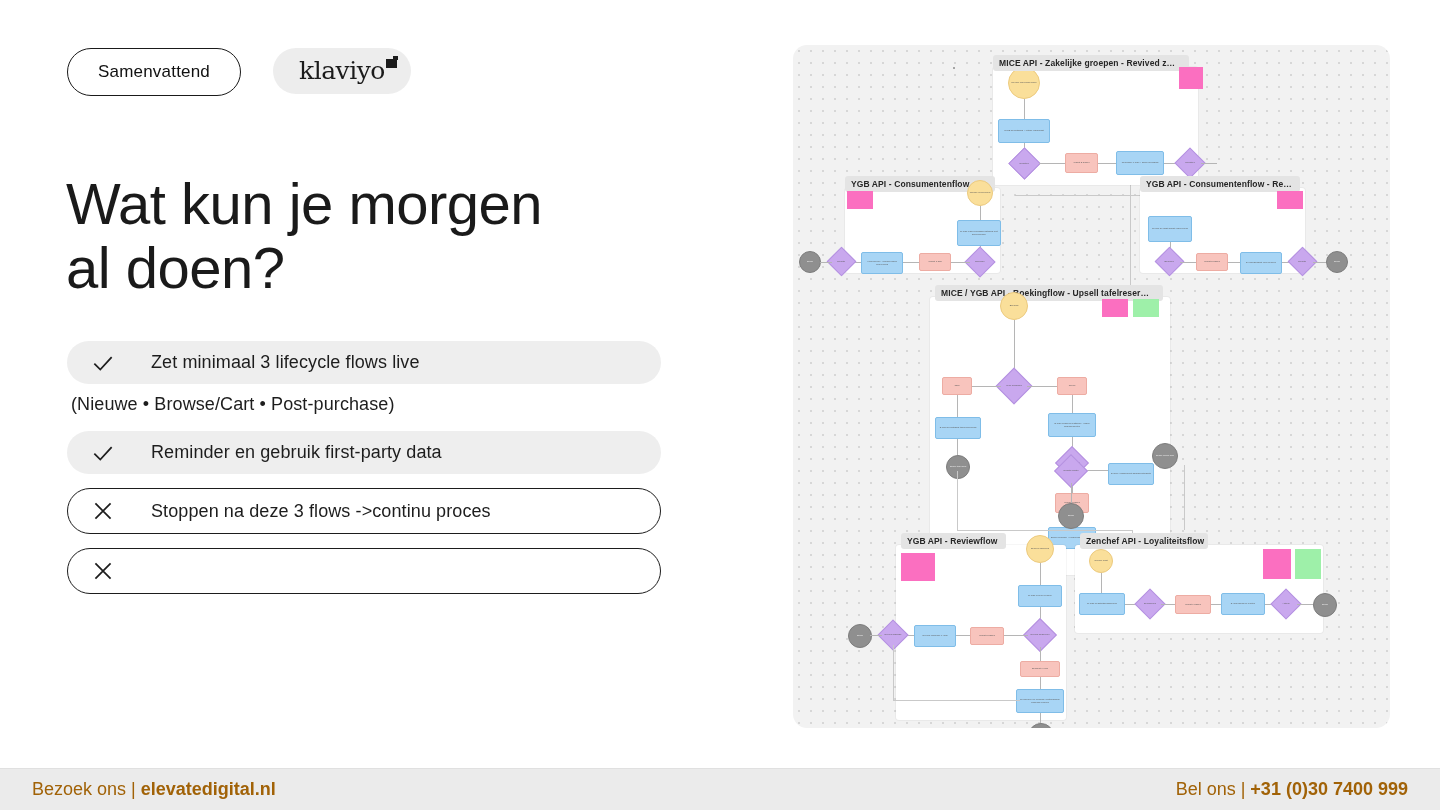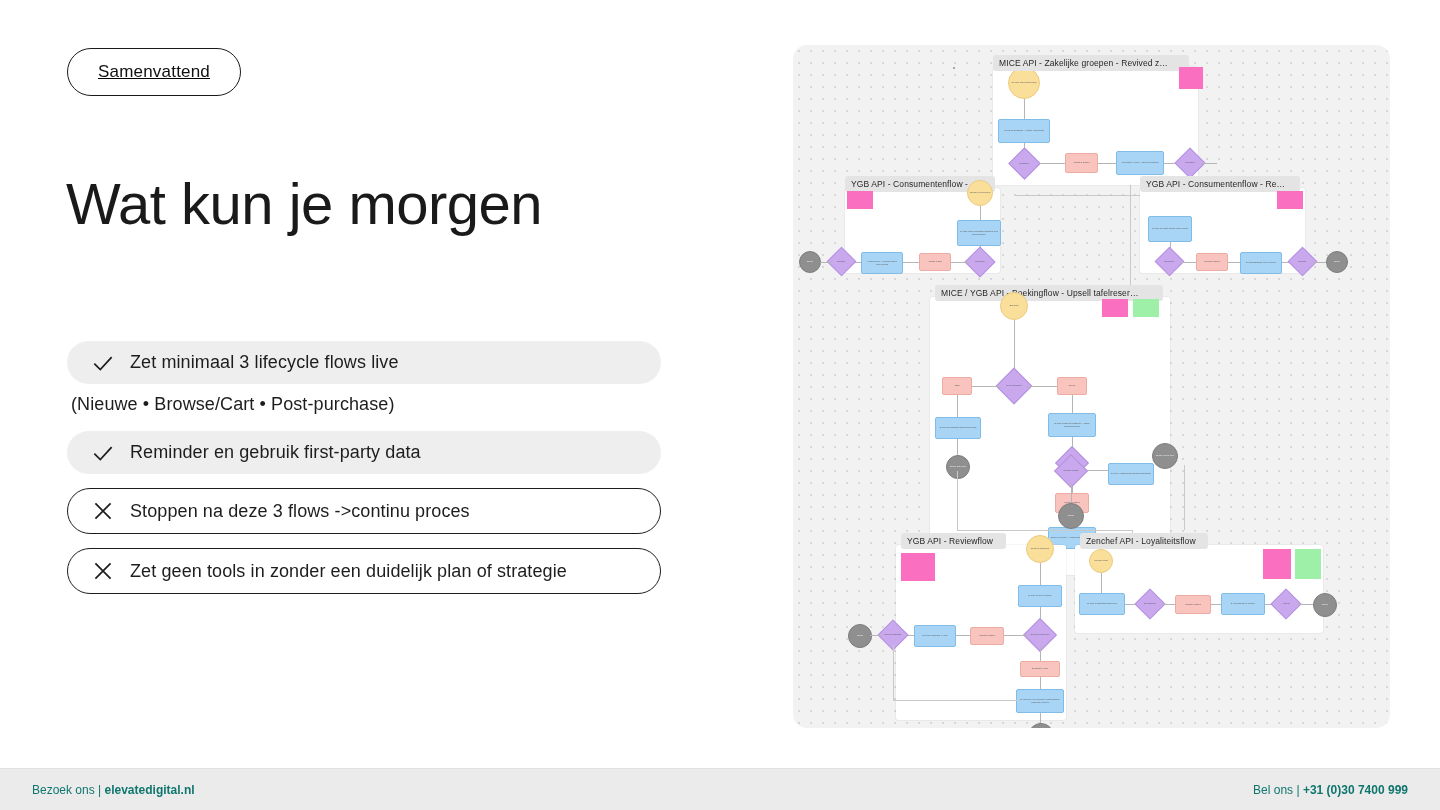--- a/index.html
+++ b/index.html
@@ -5,21 +5,21 @@
   * { box-sizing: border-box; margin: 0; padding: 0; }
   html, body {
     width: 1440px; height: 810px;
     font-family: "Liberation Sans", sans-serif;
     background: #ffffff;
     overflow: hidden;
   }
   .slide { position: relative; width: 1440px; height: 810px; background:#fff; }
 
   
-  .pill-row { position:absolute; left:67px; top:48px; display:flex; align-items:flex-start; gap:32px;text-decoration:underline; }
+  .pill-row { position:absolute; left:67px; top:48px; display:flex; align-items:flex-start; gap:32px; }
   .pill-outline {
     border:1.5px solid #1a1a1a; border-radius:40px;
     padding:13px 30px; font-size:17px; color:#111; letter-spacing:.2px;
     background:#fff; white-space:nowrap;
   }
   .pill-logo {
     background:#ededed; border-radius:26px; padding:10px 26px;
     display:flex; align-items:flex-start; justify-content:center; min-width:125px; height:46px;
   }
   .klaviyo-wordmark {
@@ -40,21 +40,21 @@
   }
 
   
   .list { position:absolute; left:67px; top:341px; width:594px; }
   .row {
     display:flex; align-items:center; gap:14px;
     height:43px; border-radius:24px; padding-left:22px; margin-bottom:14px;
   }
   .row.check { background:#eeeeee; border:1px solid transparent; }
   .row.cross { background:#ffffff; border:1.4px solid #1d1d1d; height:46px; }
-  .row .label { font-size:18px; color:#1d1d1d; letter-spacing:.1px; }
+  .row .label { font-size:18px; color:#1d1d1d; letter-spacing:.1px;margin-left:21px; }
   .ic { width:26px; height:26px; flex:0 0 26px; display:block; }
   .note {
     font-size:18px; color:#1d1d1d; margin:-4px 0 16px 4px; letter-spacing:.1px;
   }
 
   
   .board {
     position:absolute; left:793px; top:45px; width:597px; height:683px;
     background:#f2f2f2; border-radius:14px; overflow:hidden;
   }
@@ -63,21 +63,21 @@
     background-image:
       radial-gradient(circle, #d2d2d2 1px, transparent 1px);
     background-size:12px 12px;
     opacity:.85;
   }
   .frame {
     position:absolute; background:#ffffff; border-radius:3px;
     box-shadow:0 0 0 1px rgba(0,0,0,.035);
   }
   .frame-title {
-    position:absolute; font-size:8.5px; font-weight:normal; color:#262626;
+    position:absolute; font-size:8.5px; font-weight:bold; color:#262626;
     background:#e4e4e4; border-radius:3px; padding:3px 6px; white-space:nowrap;
     letter-spacing:.1px; overflow:hidden;
   }
   .node { position:absolute; }
   .n-rect { border-radius:2px; }
   .n-blue   { background:#a8d5f5; border:1px solid #7fbde8; }
   .n-salmon { background:#f8c4bd; border:1px solid #edaca3; }
   .n-yellow { background:#fadf9a; border:1px solid #ecca7e; border-radius:50%; }
   .n-gray   { background:#8f8f8f; border:1px solid #7d7d7d; border-radius:50%; }
   .n-diamond{ background:#c9a8ee; border:1px solid #b491e0; transform:rotate(45deg); }
@@ -92,34 +92,39 @@
     text-align:center; font-size:2.4px; line-height:3.2px; color:#5a5a5a;
     overflow:hidden; padding:0 1px;
   }
 
   
   .footer {
     position:absolute; left:0; bottom:0; width:1440px; height:42px;
     background:#ebebeb; display:flex; align-items:center; justify-content:space-between;
     padding:0 32px; border-top:1px solid #e0e0e0;
   }
-  .footer span { font-size:12px; color:#0f766e; }
+  .footer span { font-size:18px; color:#a16207; }
   .footer b { font-weight:bold; }
 </style>
 </head>
 <body>
 
 <div class="slide">
 
   <div class="pill-row">
     <div class="pill-outline">Samenvattend</div>
+    <div class="pill-logo">
+      <div class="klaviyo-wordmark">klaviyo<span class="mark"></span></div>
+      <span class="mark-holder" style="position:relative;width:0;height:0"></span>
+    </div>
   </div>
 
   <h1 class="headline">
     <span>Wat kun je morgen</span><br>
+    <span>al doen?</span>
   </h1>
 
   <div class="list">
 
     <div class="row check">
       <svg class="ic" viewBox="0 0 24 24" fill="none" stroke="#1d1d1d" stroke-width="1.6">
           <path d="M4 12.5 L9.5 18 L20 6.5"></path>
         </svg>
       <span class="label">Zet minimaal 3 lifecycle flows live</span>
     </div>
@@ -139,21 +144,20 @@
           <path d="M5 5 L19 19 M19 5 L5 19"></path>
         </svg>
       <span class="label">Stoppen na deze 3 flows -&gt;continu proces</span>
     </div>
 
 
     <div class="row cross">
       <svg class="ic" viewBox="0 0 24 24" fill="none" stroke="#1d1d1d" stroke-width="1.6">
           <path d="M5 5 L19 19 M19 5 L5 19"></path>
         </svg>
-      <span class="label">Zet geen tools in zonder een duidelijk plan of strategie</span>
     </div>
   </div>
 
   <div class="board">
     <div class="board-grid"></div>
 
     <div class="ghost-line" style="left:218px; top:105px; width:120px; height:155px; border-left:none; border-top:none; border-right:1px solid #c9c9c9; border-bottom:1px solid #c9c9c9;"></div>
     <div class="ghost-line" style="left:222px; top:150px; width:240px; height:65px; border-left:none; border-bottom:none;"></div>
 
     <div class="frame" style="left:200px; top:22px; width:205px; height:118px;">

